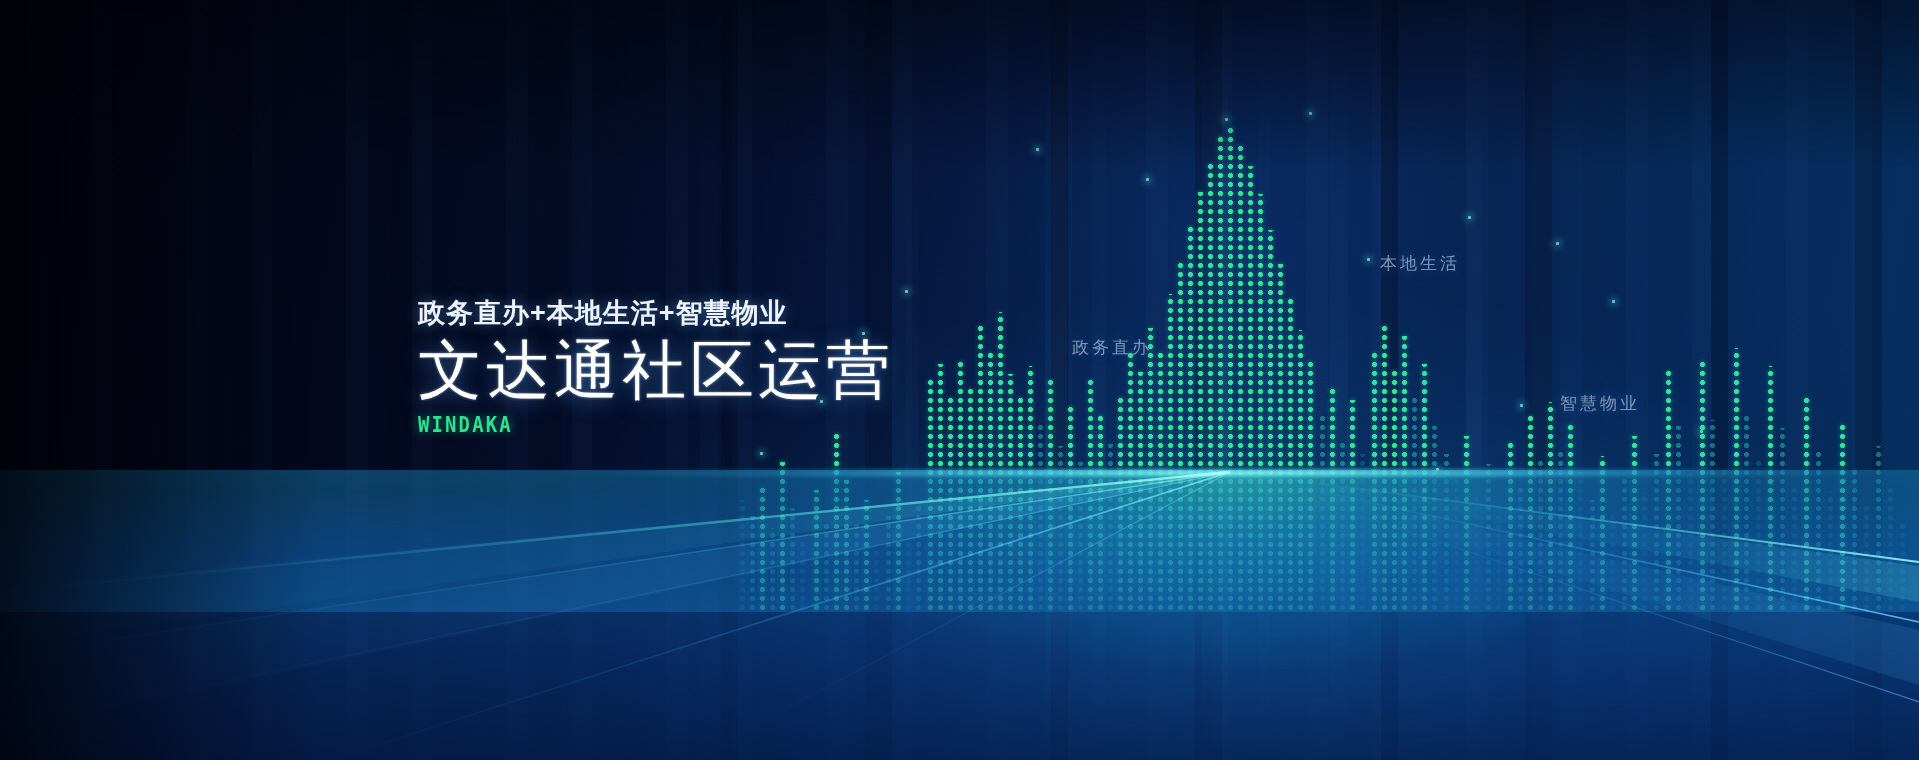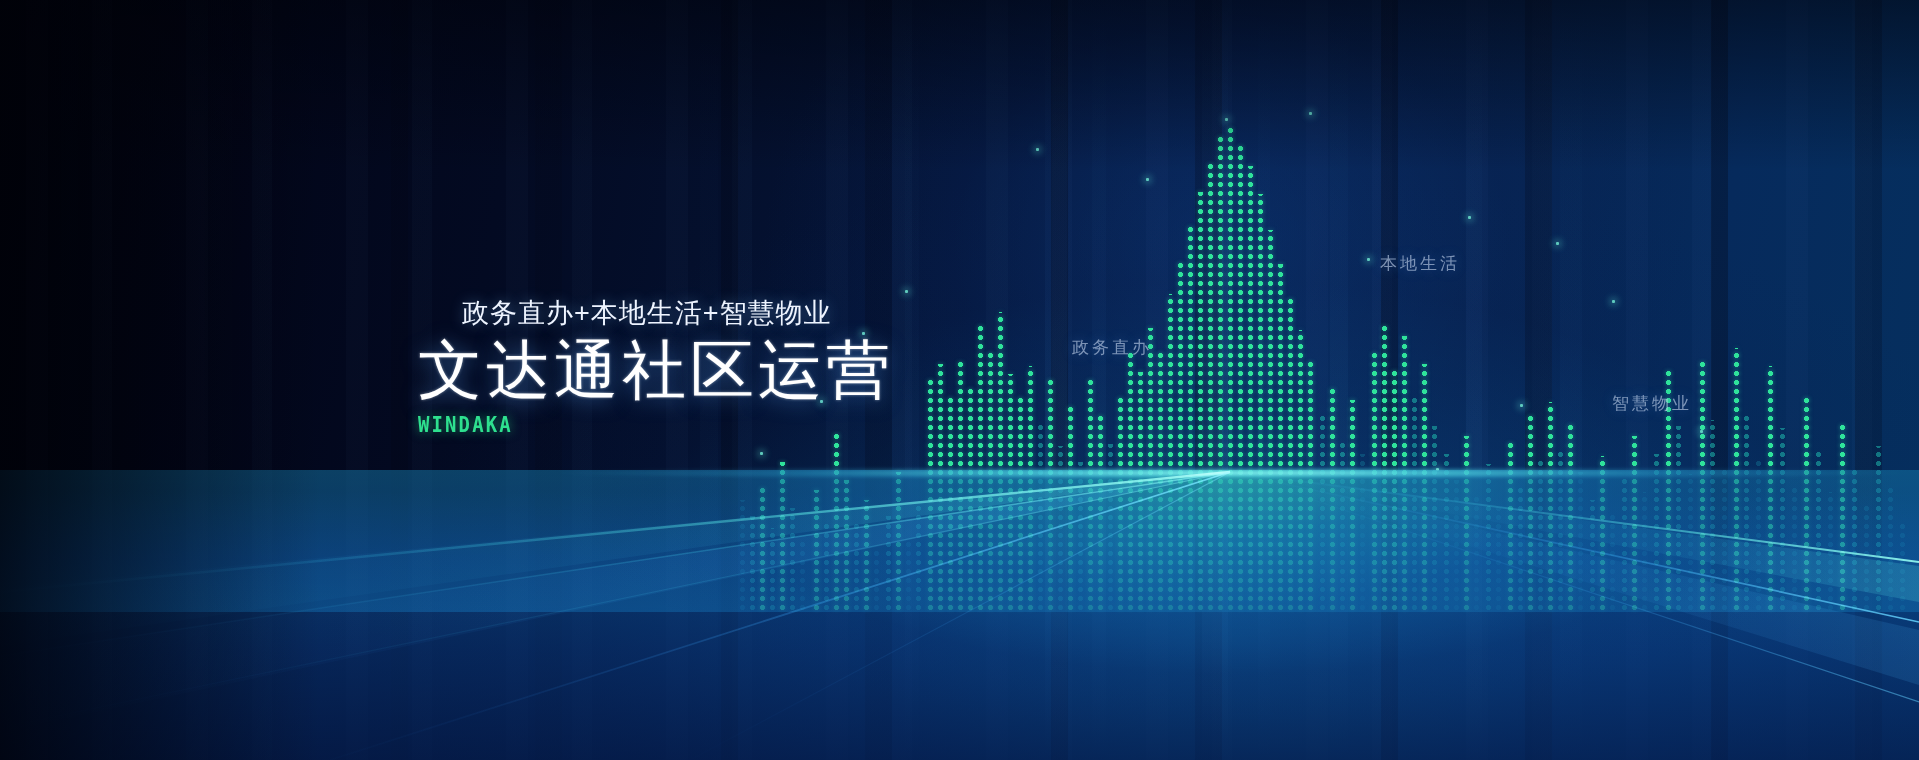--- a/index.html
+++ b/index.html
@@ -167,24 +167,23 @@
   .copy{
     position:absolute;
     left:418px; top:296px;
     z-index:30;
   }
   .subtitle{
     font-size:27px;
     line-height:1.28;
     letter-spacing:1px;
     color:#eef4ff;
-    font-weight:400;
+    font-weight:700;
     text-shadow:0 0 14px rgba(120,190,255,.45);
     white-space:nowrap;
-    margin-left:44px;
   }
   .title{
     margin-top:6px;
     font-size:64px;
     line-height:1.05;
     font-weight:400;
     letter-spacing:4px;
     color:#ffffff;
     text-shadow:0 2px 20px rgba(90,170,255,.55), 0 0 3px rgba(255,255,255,.5);
     white-space:nowrap;
@@ -208,21 +207,21 @@
     z-index:25;
     font-size:17px;
     letter-spacing:3px;
     color:rgba(196,212,236,0.62);
     text-shadow:0 0 12px rgba(60,120,200,.45);
     white-space:nowrap;
     pointer-events:none;
   }
   #tag-0{ left:1072px; top:336px; }
   #tag-1{ left:1380px; top:252px; }
-  #tag-2{ left:1612px; top:392px; }
+  #tag-2{ left:1560px; top:392px; }
 
   
   .vig-top{
     position:absolute; left:0; right:0; top:0; height:170px;
     background:linear-gradient(to bottom, rgba(0,2,10,0.55), rgba(0,0,0,0));
     pointer-events:none;
   }
   .vig-left{
     position:absolute; left:0; top:0; bottom:0; width:320px;
     background:linear-gradient(to right, rgba(0,1,8,0.80), rgba(0,0,0,0));

